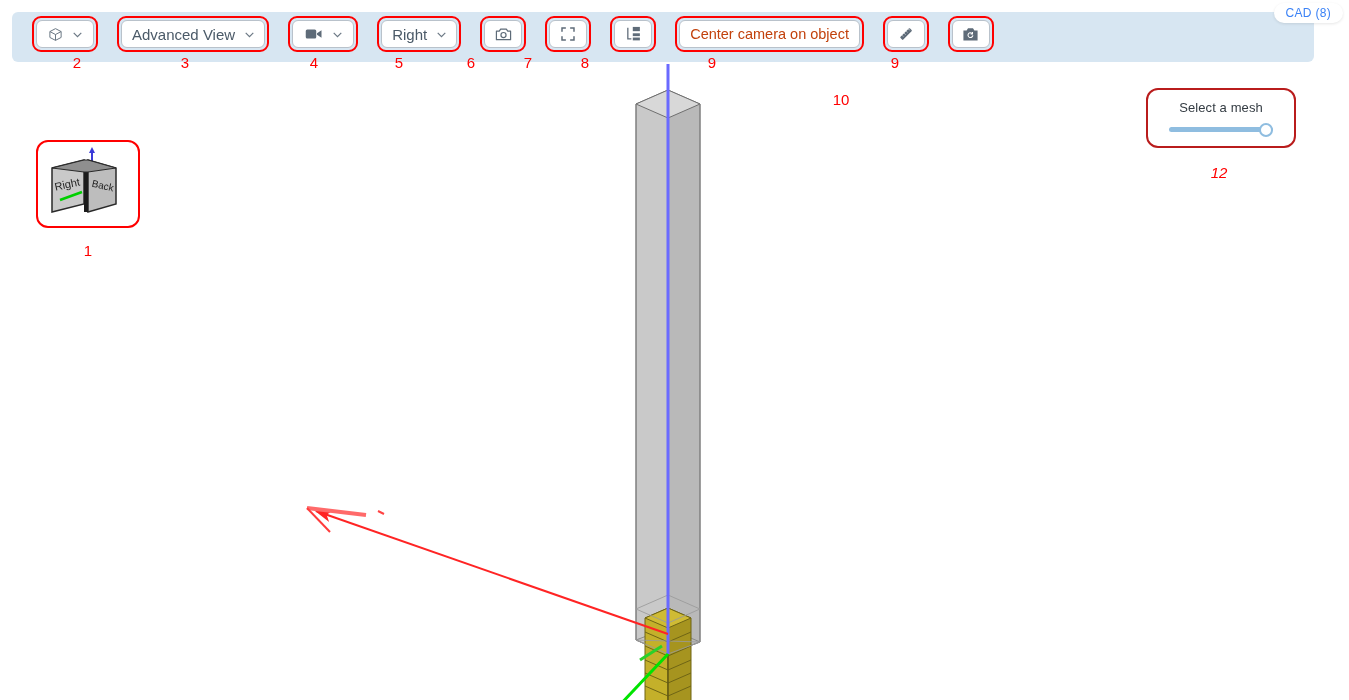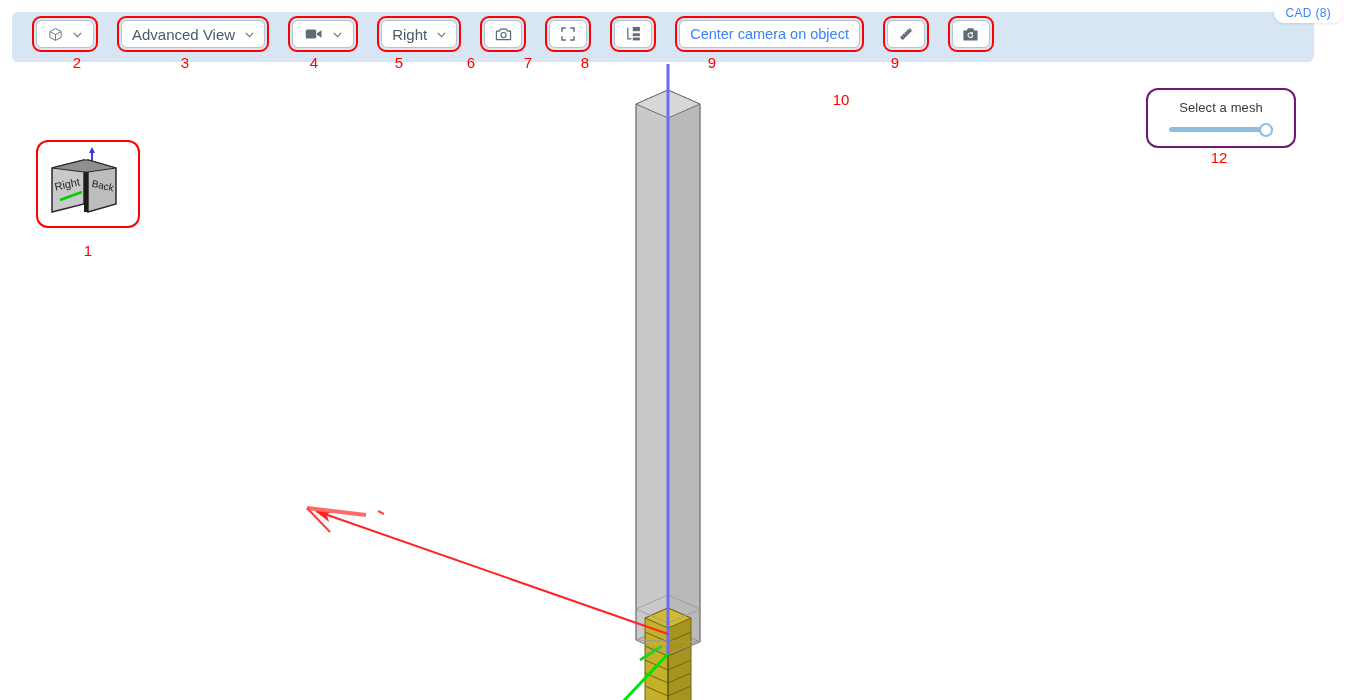--- a/index.html
+++ b/index.html
@@ -60,21 +60,21 @@
     align-items: center;
     justify-content: center;
     box-sizing: border-box;
     color: #4b5a68;
     font-size: 15px;
     cursor: pointer;
     user-select: none;
   }
   .ctl.select { gap: 8px; padding: 0 8px 0 10px; }
   .ctl.iconbtn { width: 38px; }
-  .ctl.textbtn { padding: 0 10px; font-size: 14.5px; color: #3b82f6; white-space: nowrap; }
+  .ctl.textbtn { padding: 0 10px; font-size: 14.5px; color: #c2410c; white-space: nowrap; }
 
   
   .ring {
     position: absolute;
     left: -5px; top: -5px; right: -5px; bottom: -5px;
     border: 2px solid #ff0000;
     border-radius: 9px;
     pointer-events: none;
   }
   
@@ -101,21 +101,21 @@
     border-radius: 12px;
     z-index: 15;
   }
 
   
   .mesh-panel {
     position: absolute;
     left: 1146px; top: 88px;
     width: 146px; height: 56px;
     background: #ffffff;
-    border: 2px solid #701a75;
+    border: 2px solid #b91c1c;
     border-radius: 12px;
     z-index: 15;
     display: flex;
     flex-direction: column;
     align-items: center;
     justify-content: center;
     gap: 8px;
   }
   .mesh-title {
     font-size: 13px;
@@ -245,21 +245,21 @@
   </div>
   <div class="callout" style="left:88px; top:242px;">1</div>
 
   <div class="mesh-panel">
     <div class="mesh-title">Select a mesh</div>
     <div class="slider">
       <div class="slider-track"></div>
       <div class="slider-thumb"></div>
     </div>
   </div>
-  <div class="callout" style="left:1219px; top:149px;">12</div>
+  <div class="callout" style="left:1219px; top:164px;font-style:italic;">12</div>
 
   <div class="toolbar">
     <div class="tb-inner">
 
       <div class="ctl select" style="width:58px;">
         <span class="ring"></span>
         <svg width="15" height="15" viewBox="0 0 24 24" fill="none" stroke="#6b7884" stroke-width="1.6">
           <path d="M12 2.6 21 7.3v9.4L12 21.4 3 16.7V7.3z"></path>
           <path d="M3 7.3 12 12l9-4.7M12 12v9.4"></path>
         </svg>

